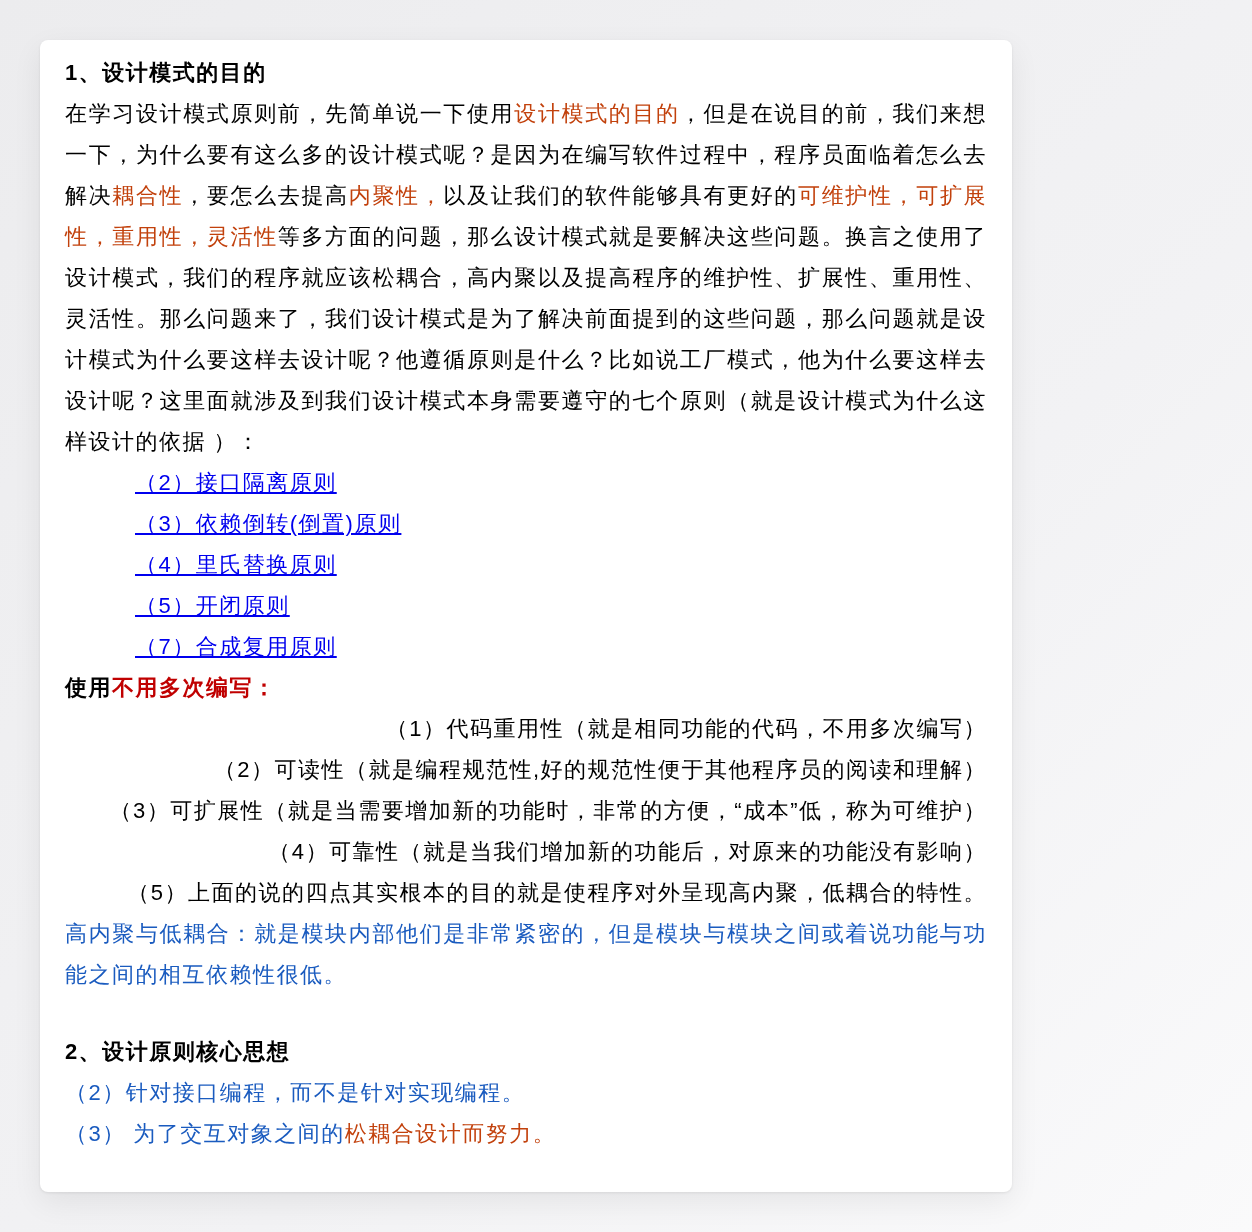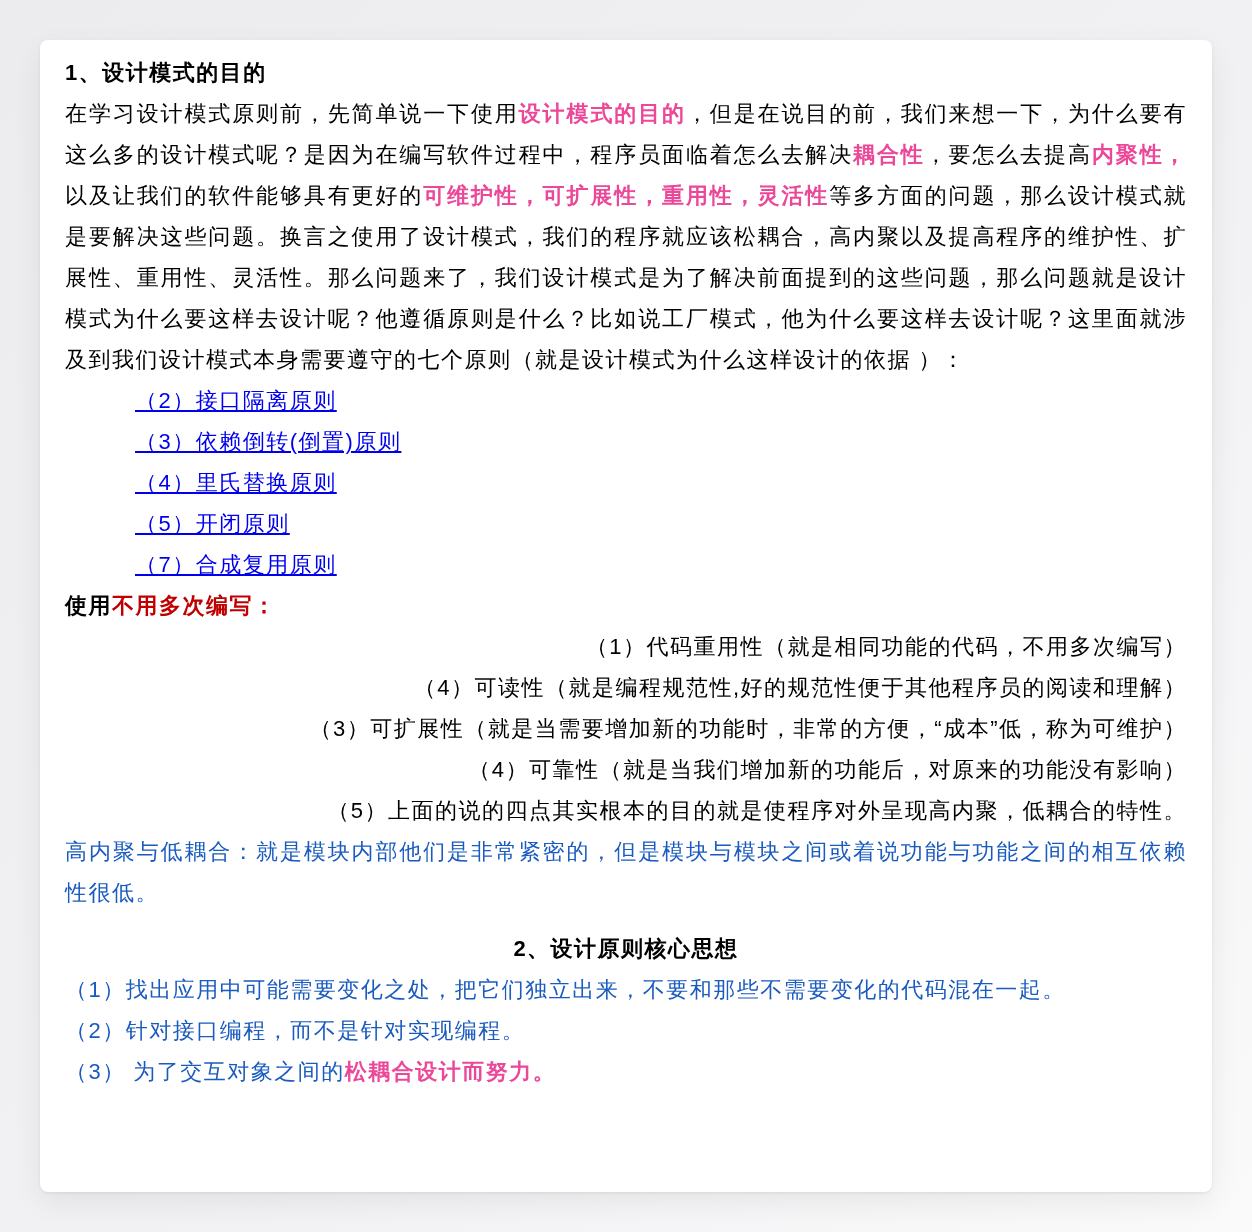--- a/index.html
+++ b/index.html
@@ -7,58 +7,58 @@
   body {
     font-family: "Liberation Sans", "DejaVu Sans", sans-serif;
     background: linear-gradient(135deg, #ececee 0%, #f2f2f4 60%, #fafafb 100%);
     position: relative;
     overflow: hidden;
   }
   .card {
     position: absolute;
     left: 40px;
     top: 40px;
-    width: 1172px;
+    width: 972px;
     height: 1152px;
     background: #ffffff;
     border-radius: 8px;
     box-shadow: 0 1px 3px rgba(0,0,0,0.08), 0 10px 30px rgba(0,0,0,0.07);
     padding: 12px 25px 20px 25px;
     overflow: hidden;
   }
   .doc {
     font-size: 22px;
     line-height: 41px;
     letter-spacing: 1.5px;
     color: #000000;
   }
   .sec-title {
     font-size: 22px;
     font-weight: 600;
     line-height: 41px;
     color: #000000;
   }
   .intro { text-align: justify; }
-  .red { color: #ec4899; font-weight: bold; }
+  .red { color: #c2410c; }
   .red-bold { color: #c00000; font-weight: 600; }
   .links-block { padding-left: 70px; }
   .link-line { line-height: 41px; }
   .principle-link {
     color: #0000ee;
     text-decoration: underline;
     cursor: pointer;
   }
   .purpose-heading { font-weight: 600; line-height: 41px; }
   .purpose-item { line-height: 41px; text-align: right; }
   .cohesion-note {
     color: #1a5bbf;
     line-height: 41px;
     text-align: justify;
   }
-  .sec2-title { margin-top: 15px; text-align: center; }
+  .sec2-title { margin-top: 36px; }
   .core-item { line-height: 41px; color: #1a5bbf; }
 </style>
 </head>
 <body>
 
 <div class="card doc">
 
   <div class="sec-title">1、设计模式的目的</div>
 
   <p class="intro"><span>在学习设计模式原则前，先简单说一下使用</span><span class="red">设计模式的目的</span><span>，但是在说目的前，我们来想一下，为什么要有这么多的设计模式呢？是因为在编写软件过程中，程序员面临着怎么去解决</span><span class="red">耦合性</span><span>，要怎么去提高</span><span class="red">内聚性，</span><span>以及让我们的软件能够具有更好的</span><span class="red">可维护性，可扩展性，重用性，灵活性</span><span>等多方面的问题，那么设计模式就是要解决这些问题。换言之使用了设计模式，我们的程序就应该松耦合，高内聚以及提高程序的维护性、扩展性、重用性、灵活性。那么问题来了，我们设计模式是为了解决前面提到的这些问题，那么问题就是设计模式为什么要这样去设计呢？他遵循原则是什么？比如说工厂模式，他为什么要这样去设计呢？这里面就涉及到我们设计模式本身需要遵守的七个原则（就是设计模式为什么这样设计的依据 ）：</span></p>
@@ -67,26 +67,25 @@
     <div class="link-line"><a class="principle-link">（2）接口隔离原则</a></div>
     <div class="link-line"><a class="principle-link">（3）依赖倒转(倒置)原则</a></div>
     <div class="link-line"><a class="principle-link">（4）里氏替换原则</a></div>
     <div class="link-line"><a class="principle-link">（5）开闭原则</a></div>
     <div class="link-line"><a class="principle-link">（7）合成复用原则</a></div>
   </div>
 
   <div class="purpose-heading"><span>使用</span><span class="red-bold">不用多次编写：</span></div>
 
   <div class="purpose-item">（1）代码重用性（就是相同功能的代码，不用多次编写）</div>
-  <div class="purpose-item">（4）可读性（就是编程规范性,好的规范性便于其他程序员的阅读和理解）</div>
+  <div class="purpose-item">（2）可读性（就是编程规范性,好的规范性便于其他程序员的阅读和理解）</div>
   <div class="purpose-item">（3）可扩展性（就是当需要增加新的功能时，非常的方便，“成本”低，称为可维护）</div>
   <div class="purpose-item">（4）可靠性（就是当我们增加新的功能后，对原来的功能没有影响）</div>
   <div class="purpose-item">（5）上面的说的四点其实根本的目的就是使程序对外呈现高内聚，低耦合的特性。</div>
 
   <div class="cohesion-note">高内聚与低耦合：就是模块内部他们是非常紧密的，但是模块与模块之间或着说功能与功能之间的相互依赖性很低。</div>
 
   <div class="sec-title sec2-title">2、设计原则核心思想</div>
 
-  <div class="core-item">（1）找出应用中可能需要变化之处，把它们独立出来，不要和那些不需要变化的代码混在一起。</div>
   <div class="core-item">（2）针对接口编程，而不是针对实现编程。</div>
   <div class="core-item"><span>（3） 为了交互对象之间的</span><span class="red">松耦合设计而努力。</span></div>
 
 </div>
 
 </body></html>

